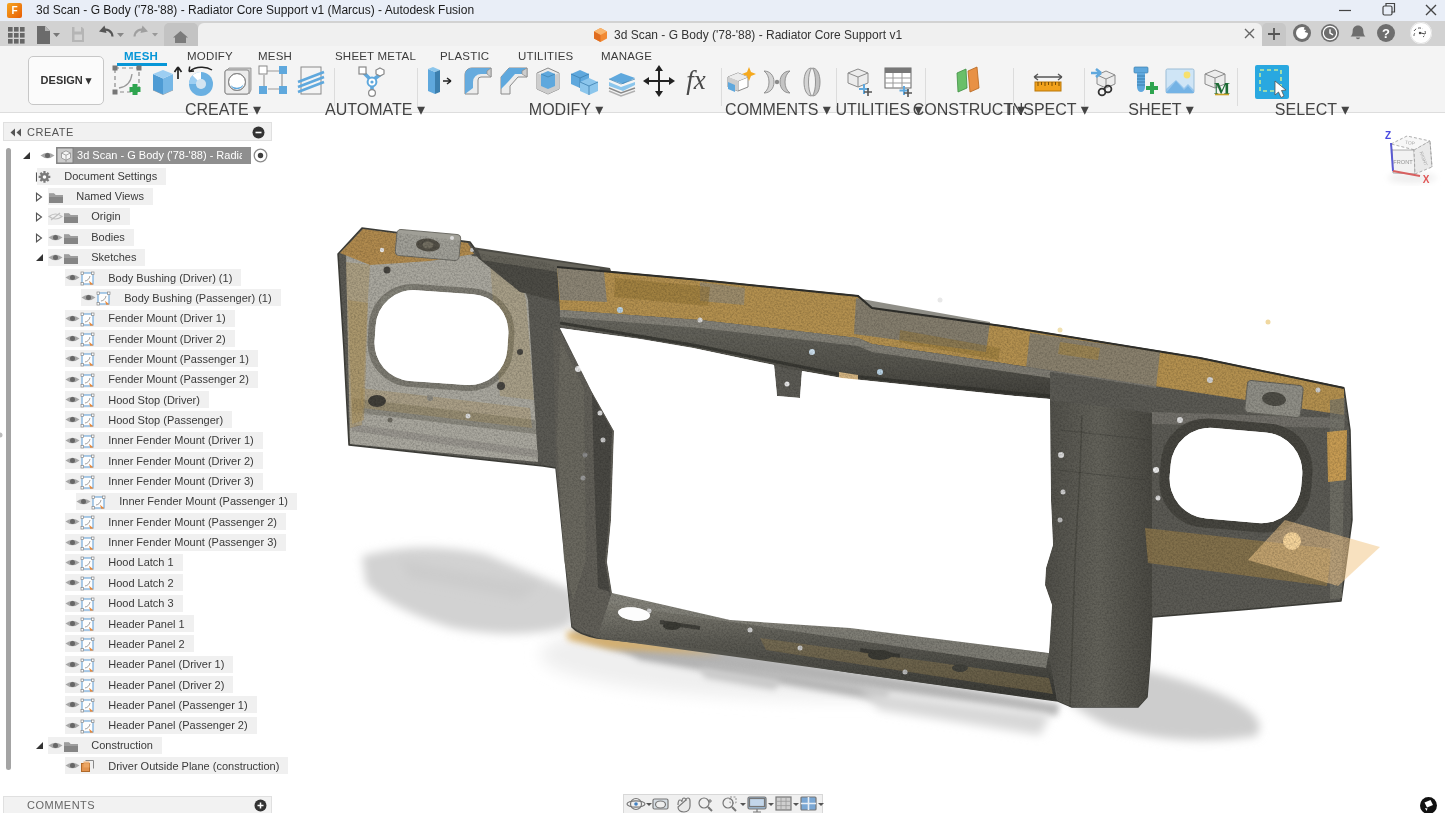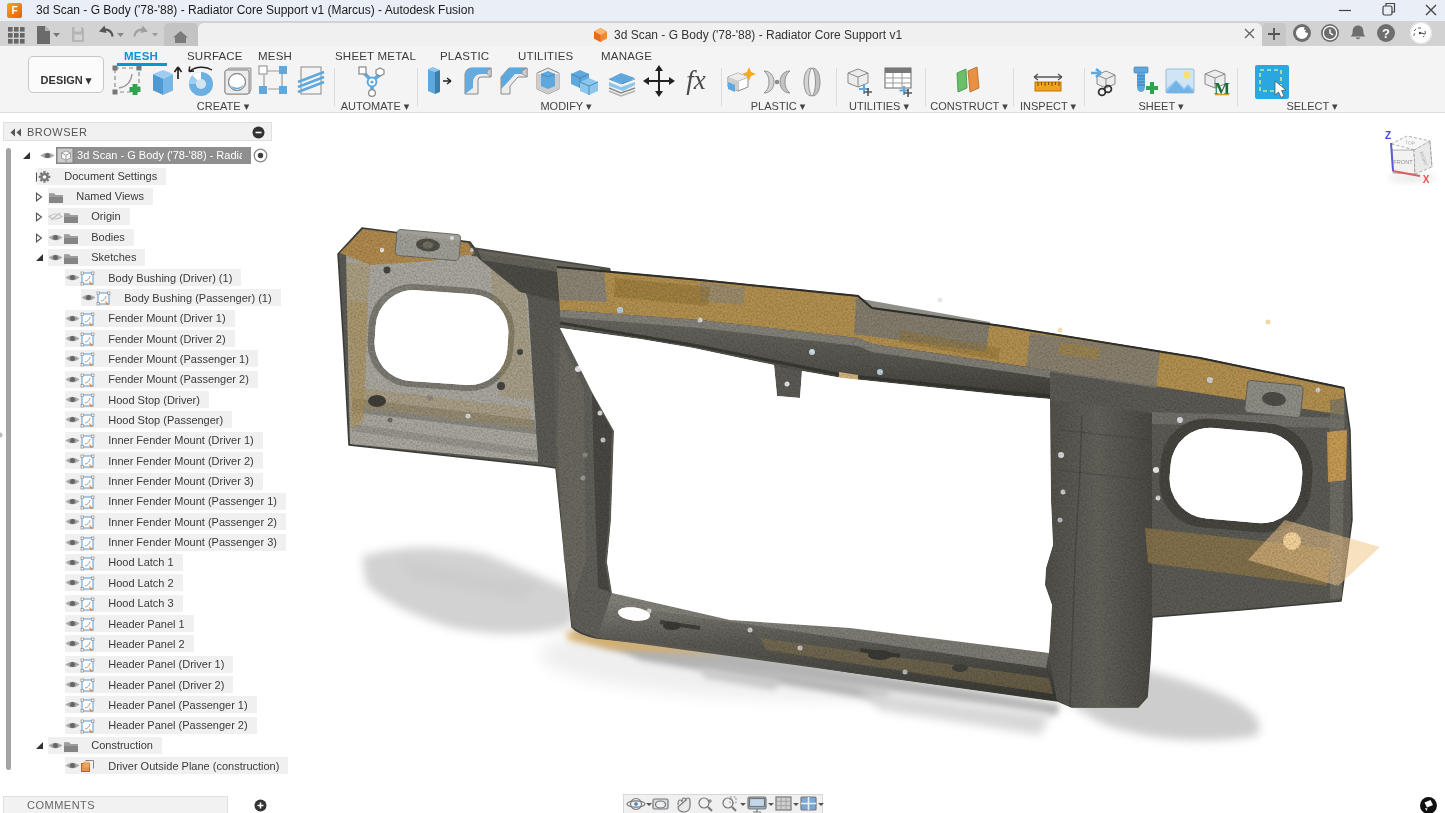--- a/index.html
+++ b/index.html
@@ -12,37 +12,37 @@
 .winbtn { position:absolute; top:0; width:30px; height:21px; }
 
 #tabrow { position:absolute; left:0; top:21px; width:1445px; height:25px; background:#d2d2d2; }
 #hometab { position:absolute; left:164px; top:2px; width:34px; height:23px; background:#c3c3c3; border-radius:5px 5px 0 0; }
 #doctab { position:absolute; left:198px; top:2px; width:1064px; height:23px; background:#f0f0f0; border-radius:6px 6px 0 0; }
 #doctab .cube { position:absolute; left:394px; top:4px; }
 #doctab .dtext { position:absolute; left:416px; top:5px; font-size:12px; color:#333; }
 #plustab { position:absolute; left:1262px; top:2px; width:24px; height:23px; background:#c7c7c7; border-radius:5px 5px 0 0; }
 
 #ribbon { position:absolute; left:0; top:46px; width:1445px; height:67px; background:#f4f4f4; border-bottom:1px solid #ddd; }
-#designbtn { position:absolute; left:28px; top:10px; width:76px; height:37px; background:#fbfbfb; border:1px solid #c7c7c7; border-radius:5px; font-size:11px; font-weight:bold; color:#333; text-align:center; line-height:47px; }
+#designbtn { position:absolute; left:28px; top:10px; width:76px; height:49px; background:#fbfbfb; border:1px solid #c7c7c7; border-radius:5px; font-size:11px; font-weight:bold; color:#333; text-align:center; line-height:47px; }
 .rtab { position:absolute; top:4px; font-size:11.5px; color:#3c3c3c; letter-spacing:0.2px; }
 .rtab.active { color:#0696d7; font-weight:bold; }
 #solidline { position:absolute; left:117px; top:17px; width:50px; height:3px; background:#0696d7; }
-.glabel { position:absolute; top:54px; font-size:11px; color:#444; white-space:nowrap; transform:translateX(-50%); }
+.glabel { position:absolute; top:54px; font-size:16px; color:#444; white-space:nowrap; transform:translateX(-50%); }
 .gsep { position:absolute; top:22px; width:1px; height:38px; background:#dcdcdc; }
 
 #viewport { position:absolute; left:0; top:113px; width:1445px; height:700px; background:#fff; }
 
 #browser { position:absolute; left:3px; top:122px; width:269px; }
 #bheader { position:relative; width:269px; height:19px; background:#f1f1f1; border:1px solid #e0e0e0; font-size:11px; color:#555; }
 #btree { position:absolute; left:0; top:0; width:269px; height:691px; }
 .trow { position:absolute; height:17px; font-size:11px; color:#3a3a3a; white-space:nowrap; }
 #rootrow .bgwrap { background:#8f8f8f; }
 #scrollbar { position:absolute; left:6px; top:148px; width:5px; height:622px; background:#a4a4a4; border-radius:3px; }
 
-#comments { position:absolute; left:3px; top:796px; width:225px; height:17px; background:#f2f2f2; border:1px solid #e0e0e0; border-bottom:none; font-size:11px; color:#666; }
+#comments { position:absolute; left:3px; top:796px; width:269px; height:17px; background:#f2f2f2; border:1px solid #e0e0e0; border-bottom:none; font-size:11px; color:#666; }
 #navbar { position:absolute; left:623px; top:794px; width:200px; height:19px; background:#f0f0f0; border:1px solid #d8d8d8; border-bottom:none; }
 #chatbtn { position:absolute; left:1420px; top:797px; width:17px; height:17px; border-radius:50%; background:#111; }
 
 .ti { position:absolute; }
 .wrap { position:absolute; top:0; }
 .bgwrap { position:absolute; top:0; height:17px; background:#f0f0f0; display:inline-flex; align-items:center; padding-right:9px; }
 .lbl { font-size:11px; }
 .ei,.ci { display:inline-block; vertical-align:middle; }
 
 </style>
@@ -326,30 +326,30 @@
           <path d="M124 10c2-3 6-4 9-2m2 2c1 2 0 5-2 6m-9-1c0-1 0-2 1-3" stroke="#555" stroke-width="1" fill="none" stroke-dasharray="3 2"></path>
           <circle cx="130" cy="12" r="1.2" fill="#444"></circle>
           <path d="M131 12l4 1" stroke="#444" stroke-width="1"></path>
         </g>
 </svg>
   </div>
   <div id="ribbon">
     <div id="designbtn">DESIGN ▾</div>
     <div class="rtab active" style="left:124px">MESH</div>
     <div id="solidline"></div>
-    <div class="rtab" style="left:187px">SURFACE</div>
+    <div class="rtab" style="left:187px">MODIFY</div>
     <div class="rtab" style="left:258px">MESH</div>
     <div class="rtab" style="left:335px">SHEET METAL</div>
     <div class="rtab" style="left:440px">PLASTIC</div>
     <div class="rtab" style="left:518px">UTILITIES</div>
     <div class="rtab" style="left:601px">MANAGE</div>
     <div class="glabel" style="left:223px">CREATE ▾</div>
     <div class="glabel" style="left:375px">AUTOMATE ▾</div>
     <div class="glabel" style="left:566px">MODIFY ▾</div>
-    <div class="glabel" style="left:778px">PLASTIC ▾</div>
+    <div class="glabel" style="left:778px">COMMENTS ▾</div>
     <div class="glabel" style="left:879px">UTILITIES ▾</div>
     <div class="glabel" style="left:969px">CONSTRUCT ▾</div>
     <div class="glabel" style="left:1048px">INSPECT ▾</div>
     <div class="glabel" style="left:1161px">SHEET ▾</div>
     <div class="glabel" style="left:1312px">SELECT ▾</div>
     <div class="gsep" style="left:334px"></div>
     <div class="gsep" style="left:417px"></div>
     <div class="gsep" style="left:721px"></div>
     <div class="gsep" style="left:836px"></div>
     <div class="gsep" style="left:925px"></div>
@@ -519,21 +519,21 @@
           <rect x="5" y="5" width="21" height="21" fill="none" stroke="#bfe9a0" stroke-width="1.6" stroke-dasharray="4 3"></rect>
           <path d="M20 16l11 9-4.5 0.5 2.5 5.5-3 1.5-2.5-5.5-3.5 3z" fill="#fff" stroke="#555" stroke-width="0.8"></path>
         </g>
 </svg>
   </div>
   <div id="browser">
     <div id="bheader">
       <svg style="position:absolute;left:5px;top:5px" width="14" height="9">
           <path d="M6 0.5L1.5 4.5L6 8.5zM12 0.5L7.5 4.5L12 8.5z" fill="#555"></path>
         </svg>
-      <span style="position:absolute;left:23px;top:3px;letter-spacing:0.5px">BROWSER</span>
+      <span style="position:absolute;left:23px;top:3px;letter-spacing:0.5px">CREATE</span>
       <svg style="position:absolute;left:248px;top:3px" width="13" height="13">
           <circle cx="6.5" cy="6.5" r="6" fill="#333"></circle>
           <path d="M3.5 6.5h6" stroke="#fff" stroke-width="1.6"></path>
         </svg>
     </div>
     <div id="btree">
       <div class="trow" id="rootrow" style="top:24.5px">
           <svg class="ti" style="left:19px;top:4px" width="9" height="9">
             <path d="M8 1v7H1z" fill="#333"></path>
           </svg>
@@ -872,21 +872,21 @@
                 <rect x="10.6" y="0" width="2.4" height="2.4" fill="#fff" stroke="#888" stroke-width="0.7"></rect>
                 <rect x="0" y="10.6" width="2.4" height="2.4" fill="#fff" stroke="#888" stroke-width="0.7"></rect>
                 <path d="M12.5 12.5L8 8.8l1.2 4z" fill="#e8893a"></path>
                 <path d="M4 9c2.5-0.3 4.5-2.2 5-5" stroke="#888" stroke-width="0.8" fill="none"></path>
               </g>
             </svg>
             <span class="lbl">&nbsp;&nbsp;&nbsp;&nbsp;Inner Fender Mount (Driver 3)</span>
           </span>
         </div>
       <div class="trow" style="top:370.9px">
-          <span class="bgwrap" style="left:62px">
+          <span class="bgwrap" style="left:73px">
             <svg class="ei" width="15" height="17">
               <g transform="translate(0,4)">
                 <path d="M0.5 4.5Q7.5 -1.2 14.5 4.5Q7.5 10.2 0.5 4.5z" fill="#a6a6a6"></path>
                 <circle cx="7.5" cy="4.5" r="2.5" fill="#666"></circle>
               </g>
             </svg>
             <svg class="ci" width="16" height="17">
               <g transform="translate(1,3)">
                 <rect x="1" y="1" width="11" height="11" fill="#fdfdfd" stroke="#5b9bd5" stroke-width="1"></rect>
                 <rect x="0" y="0" width="2.4" height="2.4" fill="#fff" stroke="#888" stroke-width="0.7"></rect>

